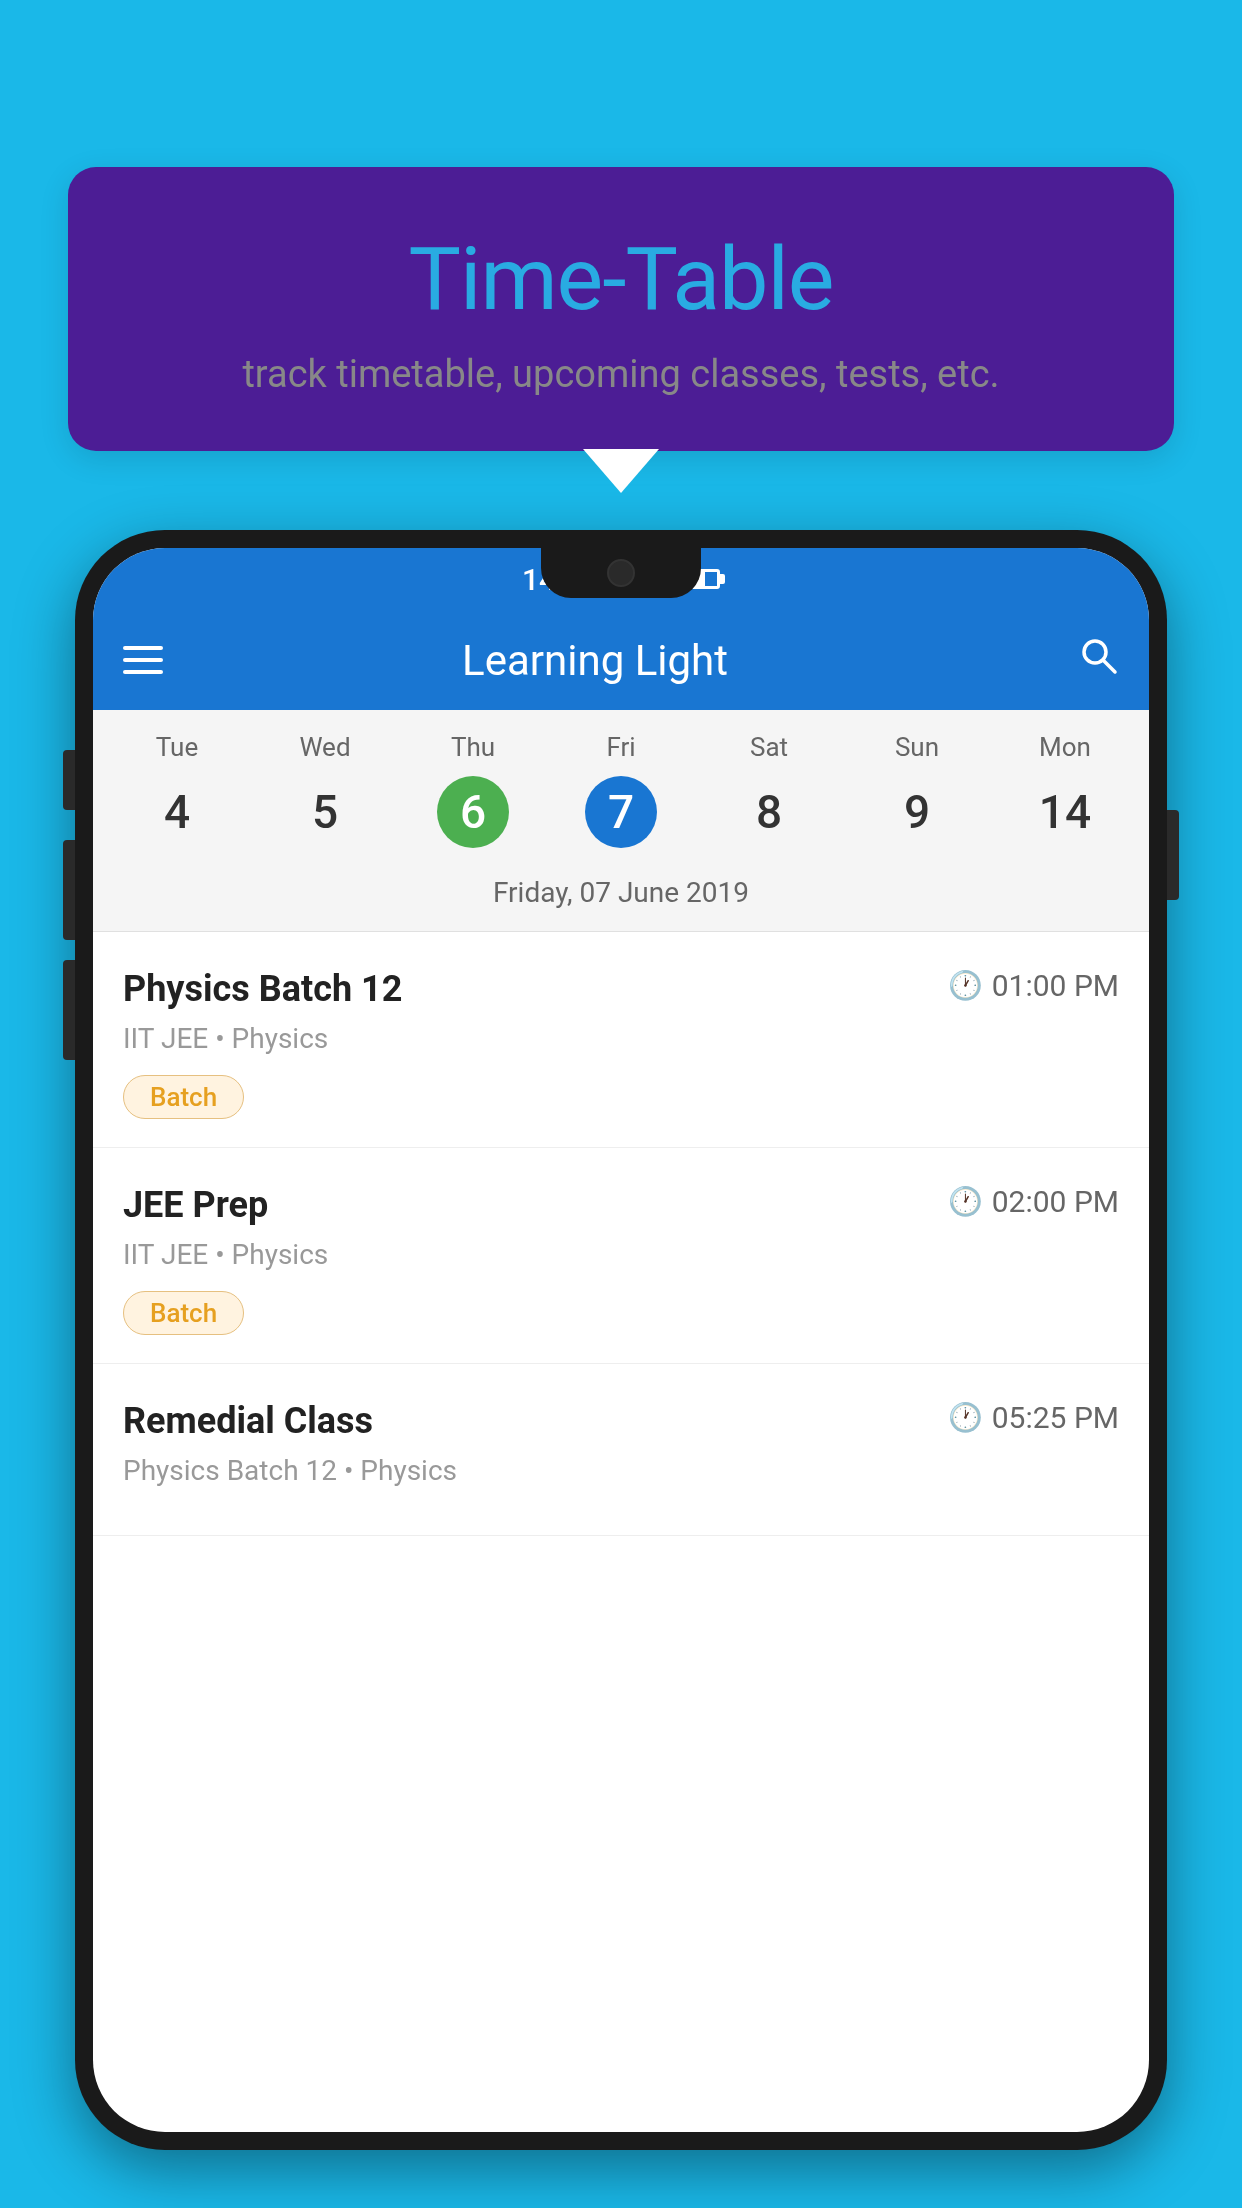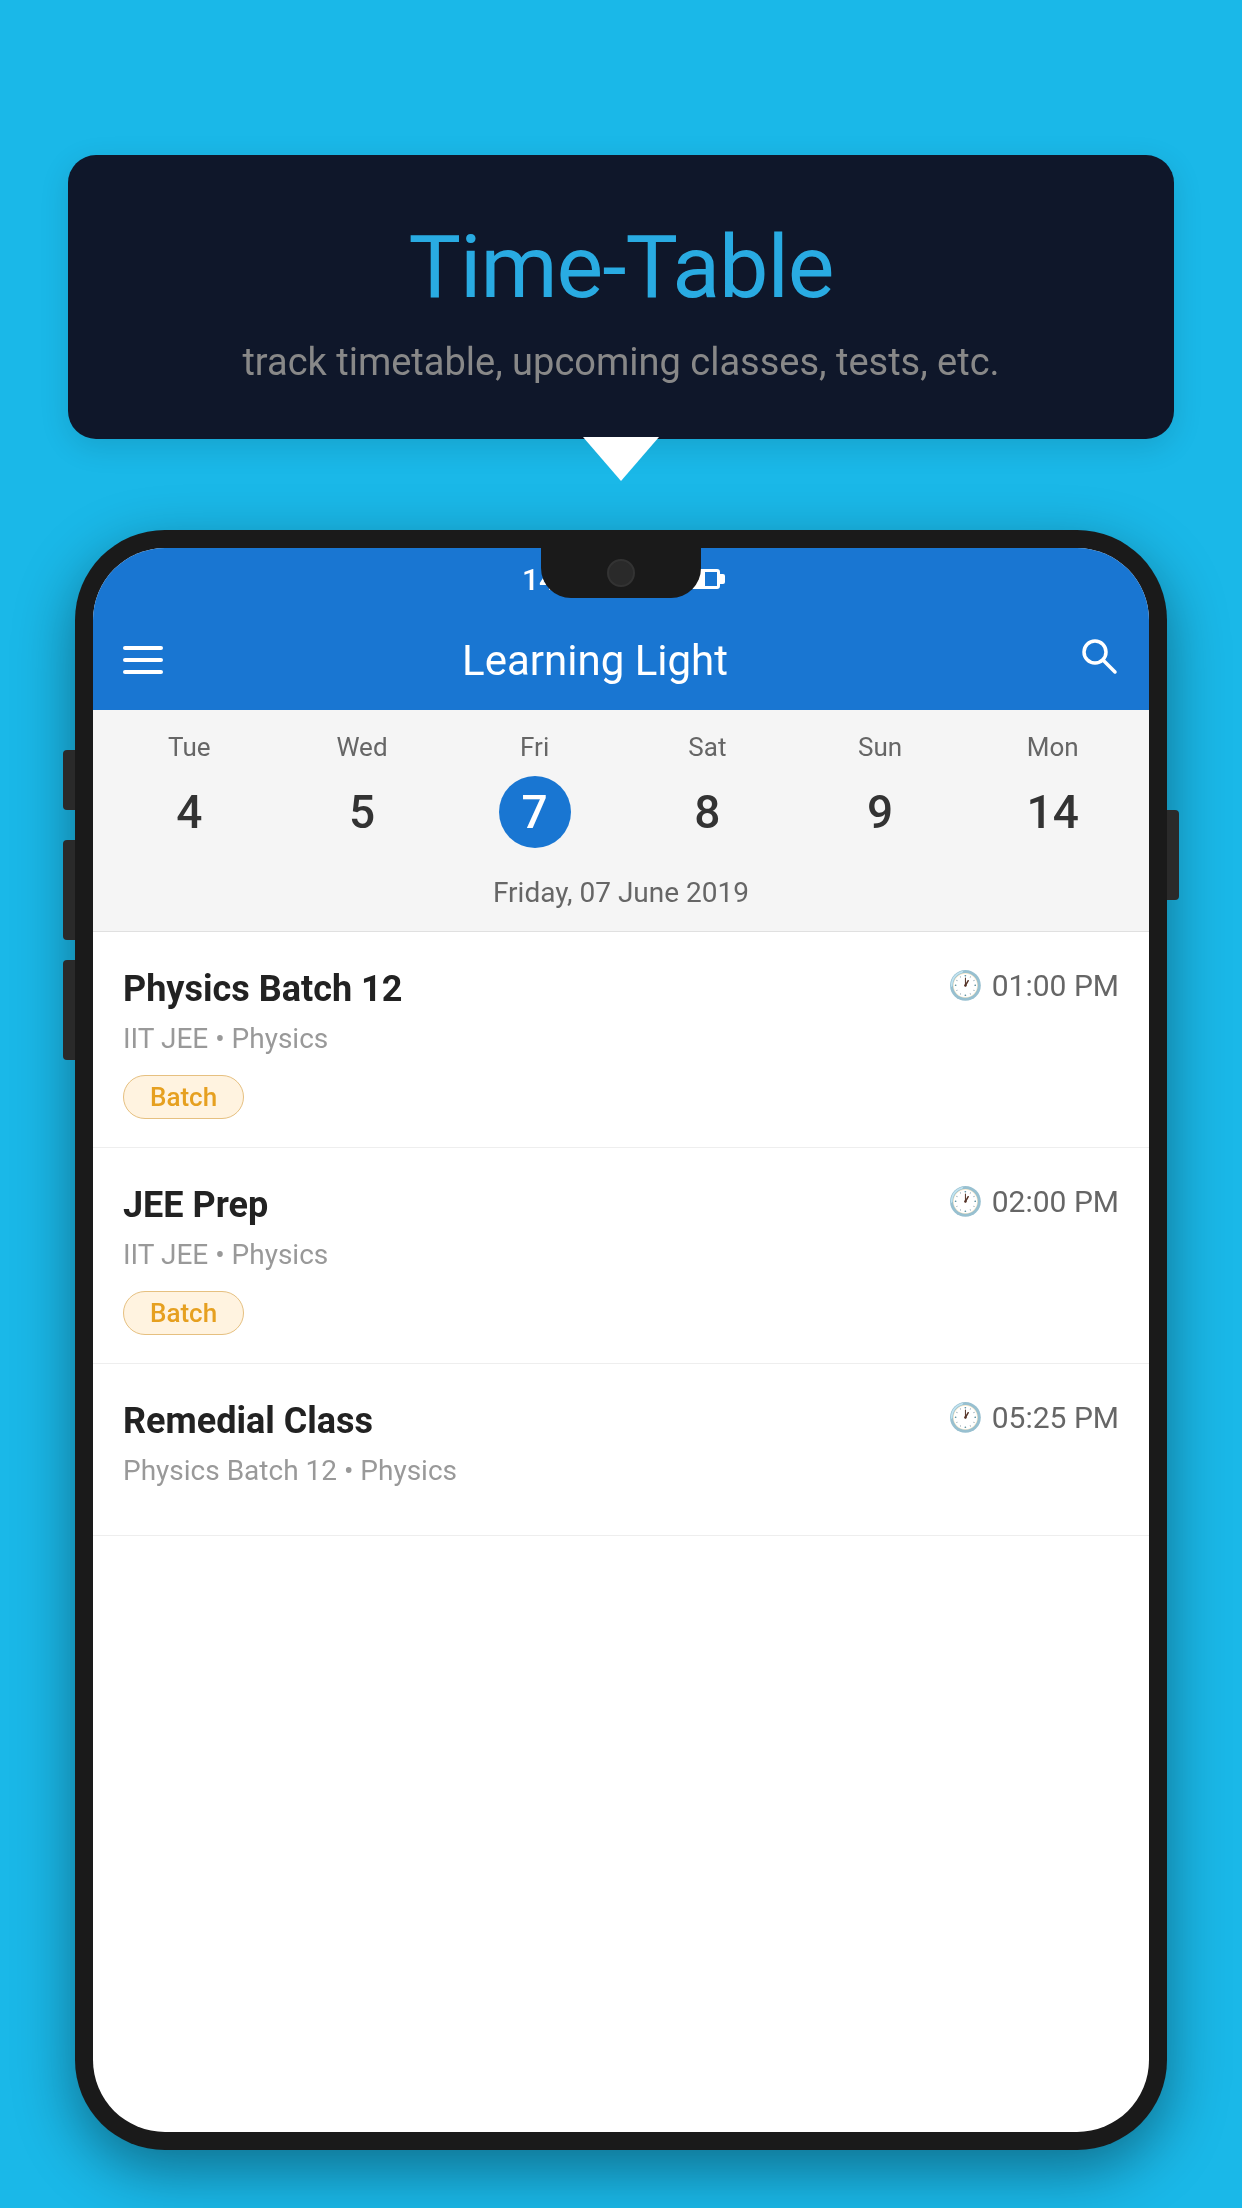--- a/index.html
+++ b/index.html
@@ -10,24 +10,24 @@
       height: 2208px;
       background-color: #1ab8e8;
       font-family: 'Roboto', Arial, sans-serif;
       overflow: hidden;
       position: relative;
     }
 
     
     .tooltip-card {
       position: absolute;
-      top: 155px;
+      top: 167px;
       left: 68px;
       right: 68px;
-      background: #0f172a;
+      background: #4c1d95;
       border-radius: 28px;
       padding: 60px 50px 55px;
       text-align: center;
       box-shadow: 0 8px 30px rgba(0,0,0,0.12);
     }
 
     .tooltip-card::after {
       content: '';
       position: absolute;
       bottom: -42px;
@@ -416,20 +416,24 @@
         <div class="calendar-days-header" id="calendar-header">
         <div class="day-col">
               <div class="day-name">Tue</div>
               <div class="day-number">4</div>
             </div>
             <div class="day-col">
               <div class="day-name">Wed</div>
               <div class="day-number">5</div>
             </div>
             <div class="day-col">
+              <div class="day-name">Thu</div>
+              <div class="day-number today">6</div>
+            </div>
+            <div class="day-col">
               <div class="day-name">Fri</div>
               <div class="day-number selected">7</div>
             </div>
             <div class="day-col">
               <div class="day-name">Sat</div>
               <div class="day-number">8</div>
             </div>
             <div class="day-col">
               <div class="day-name">Sun</div>
               <div class="day-number">9</div>

